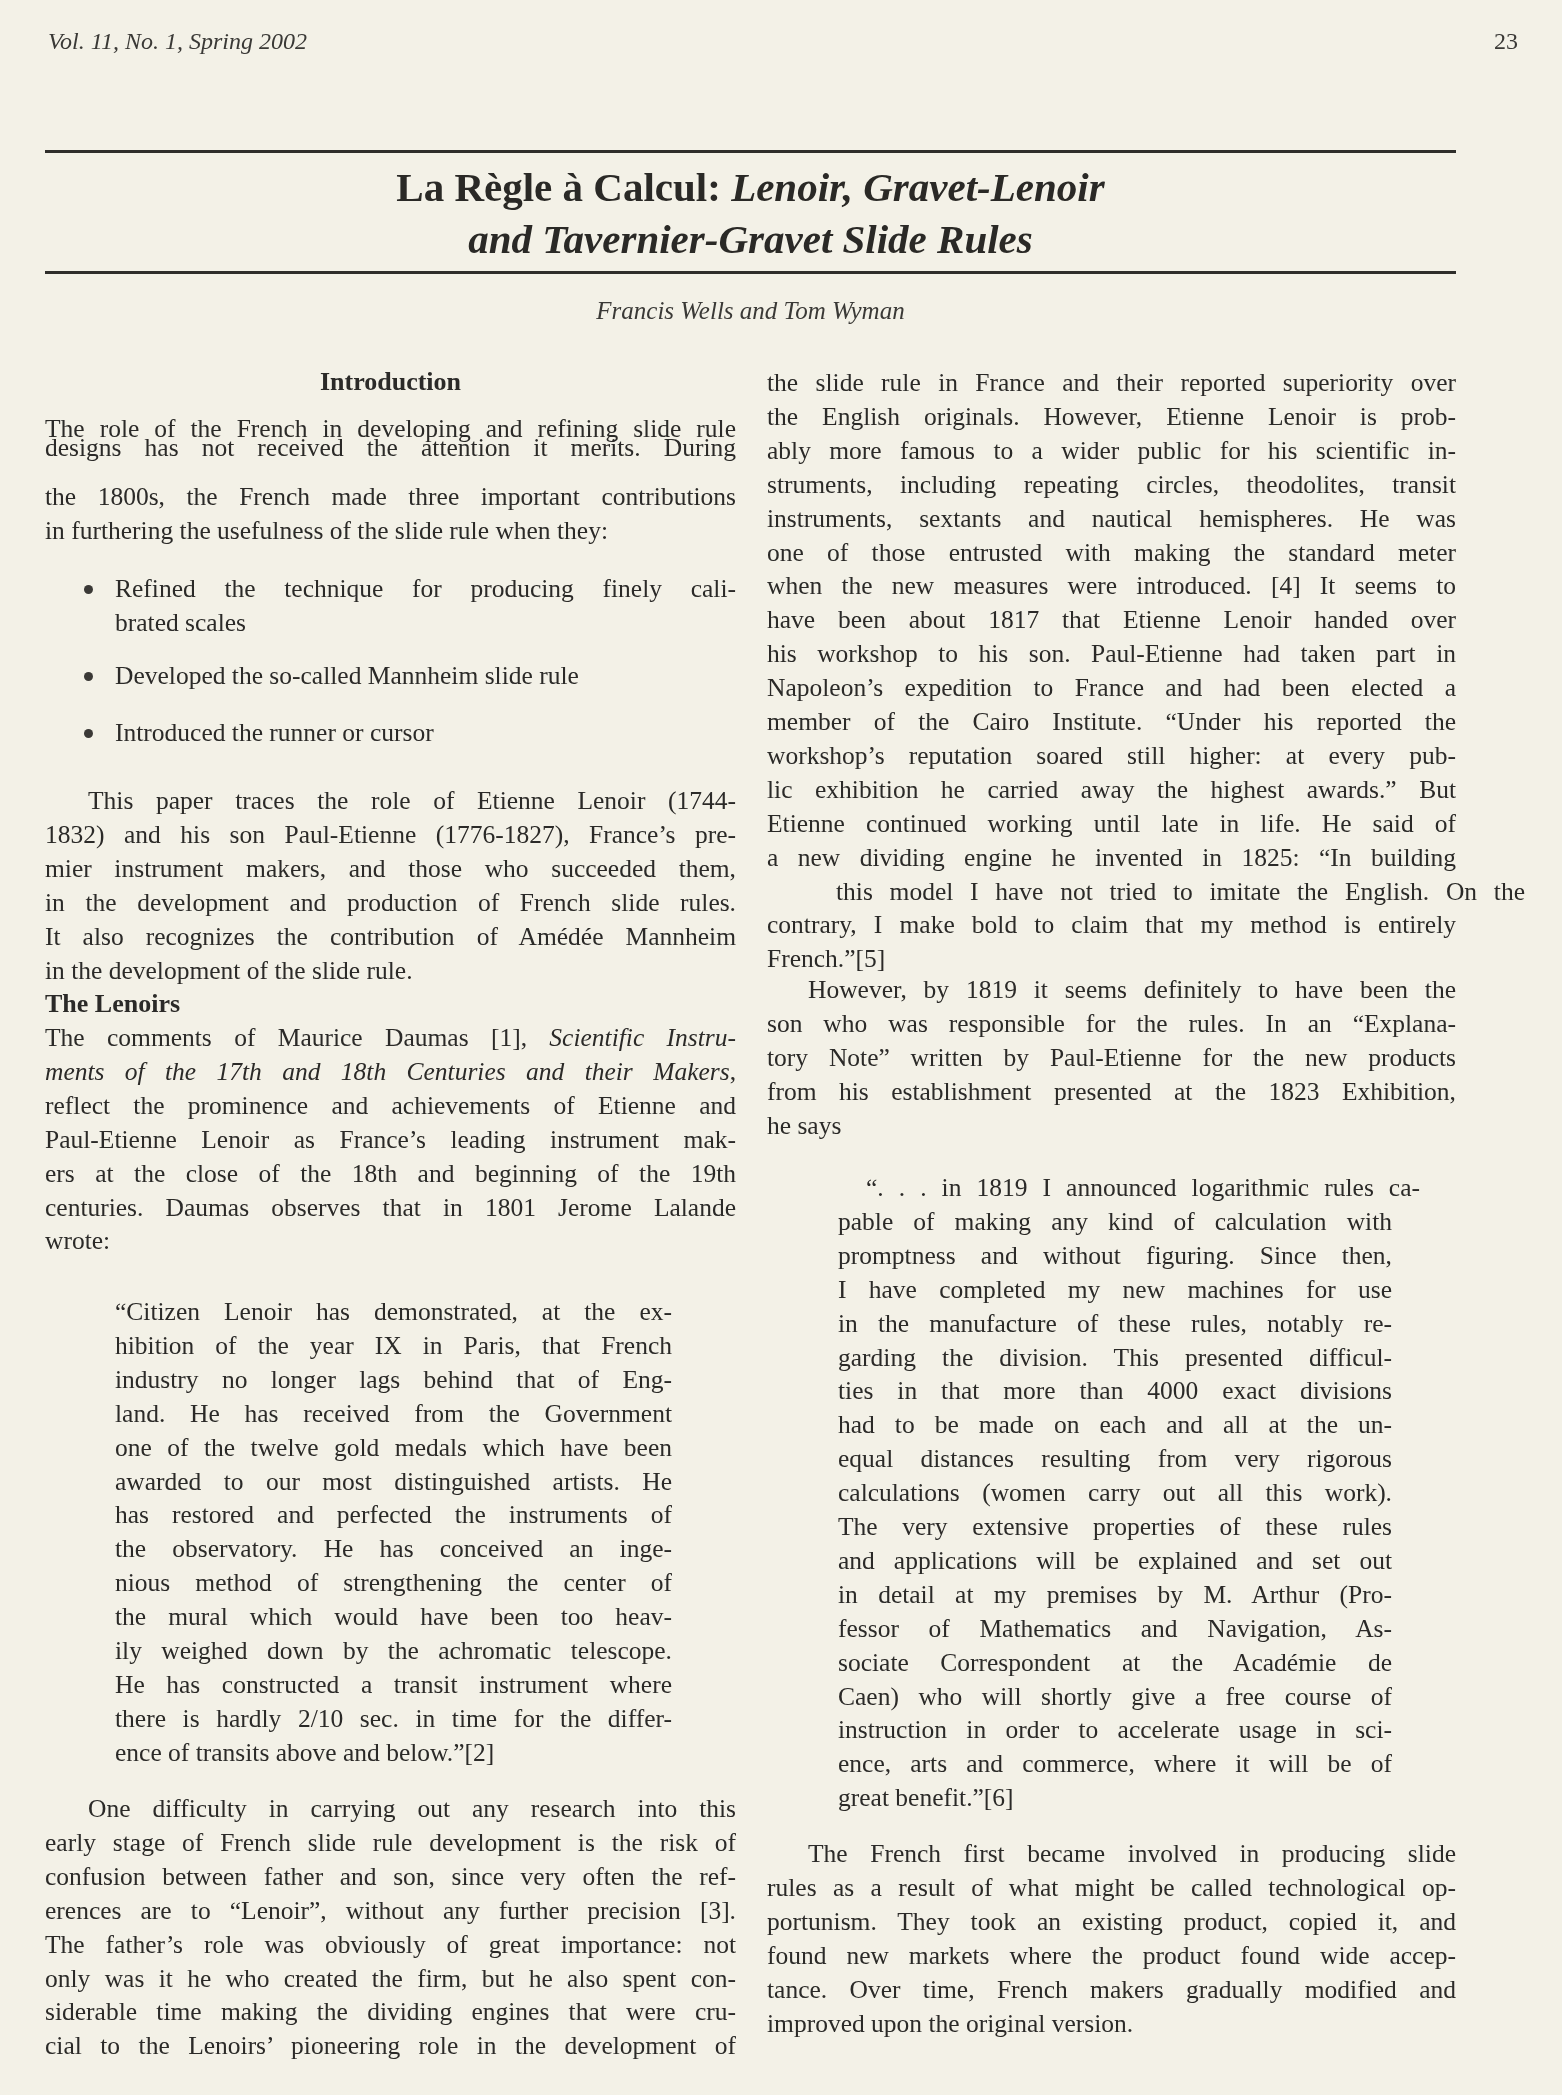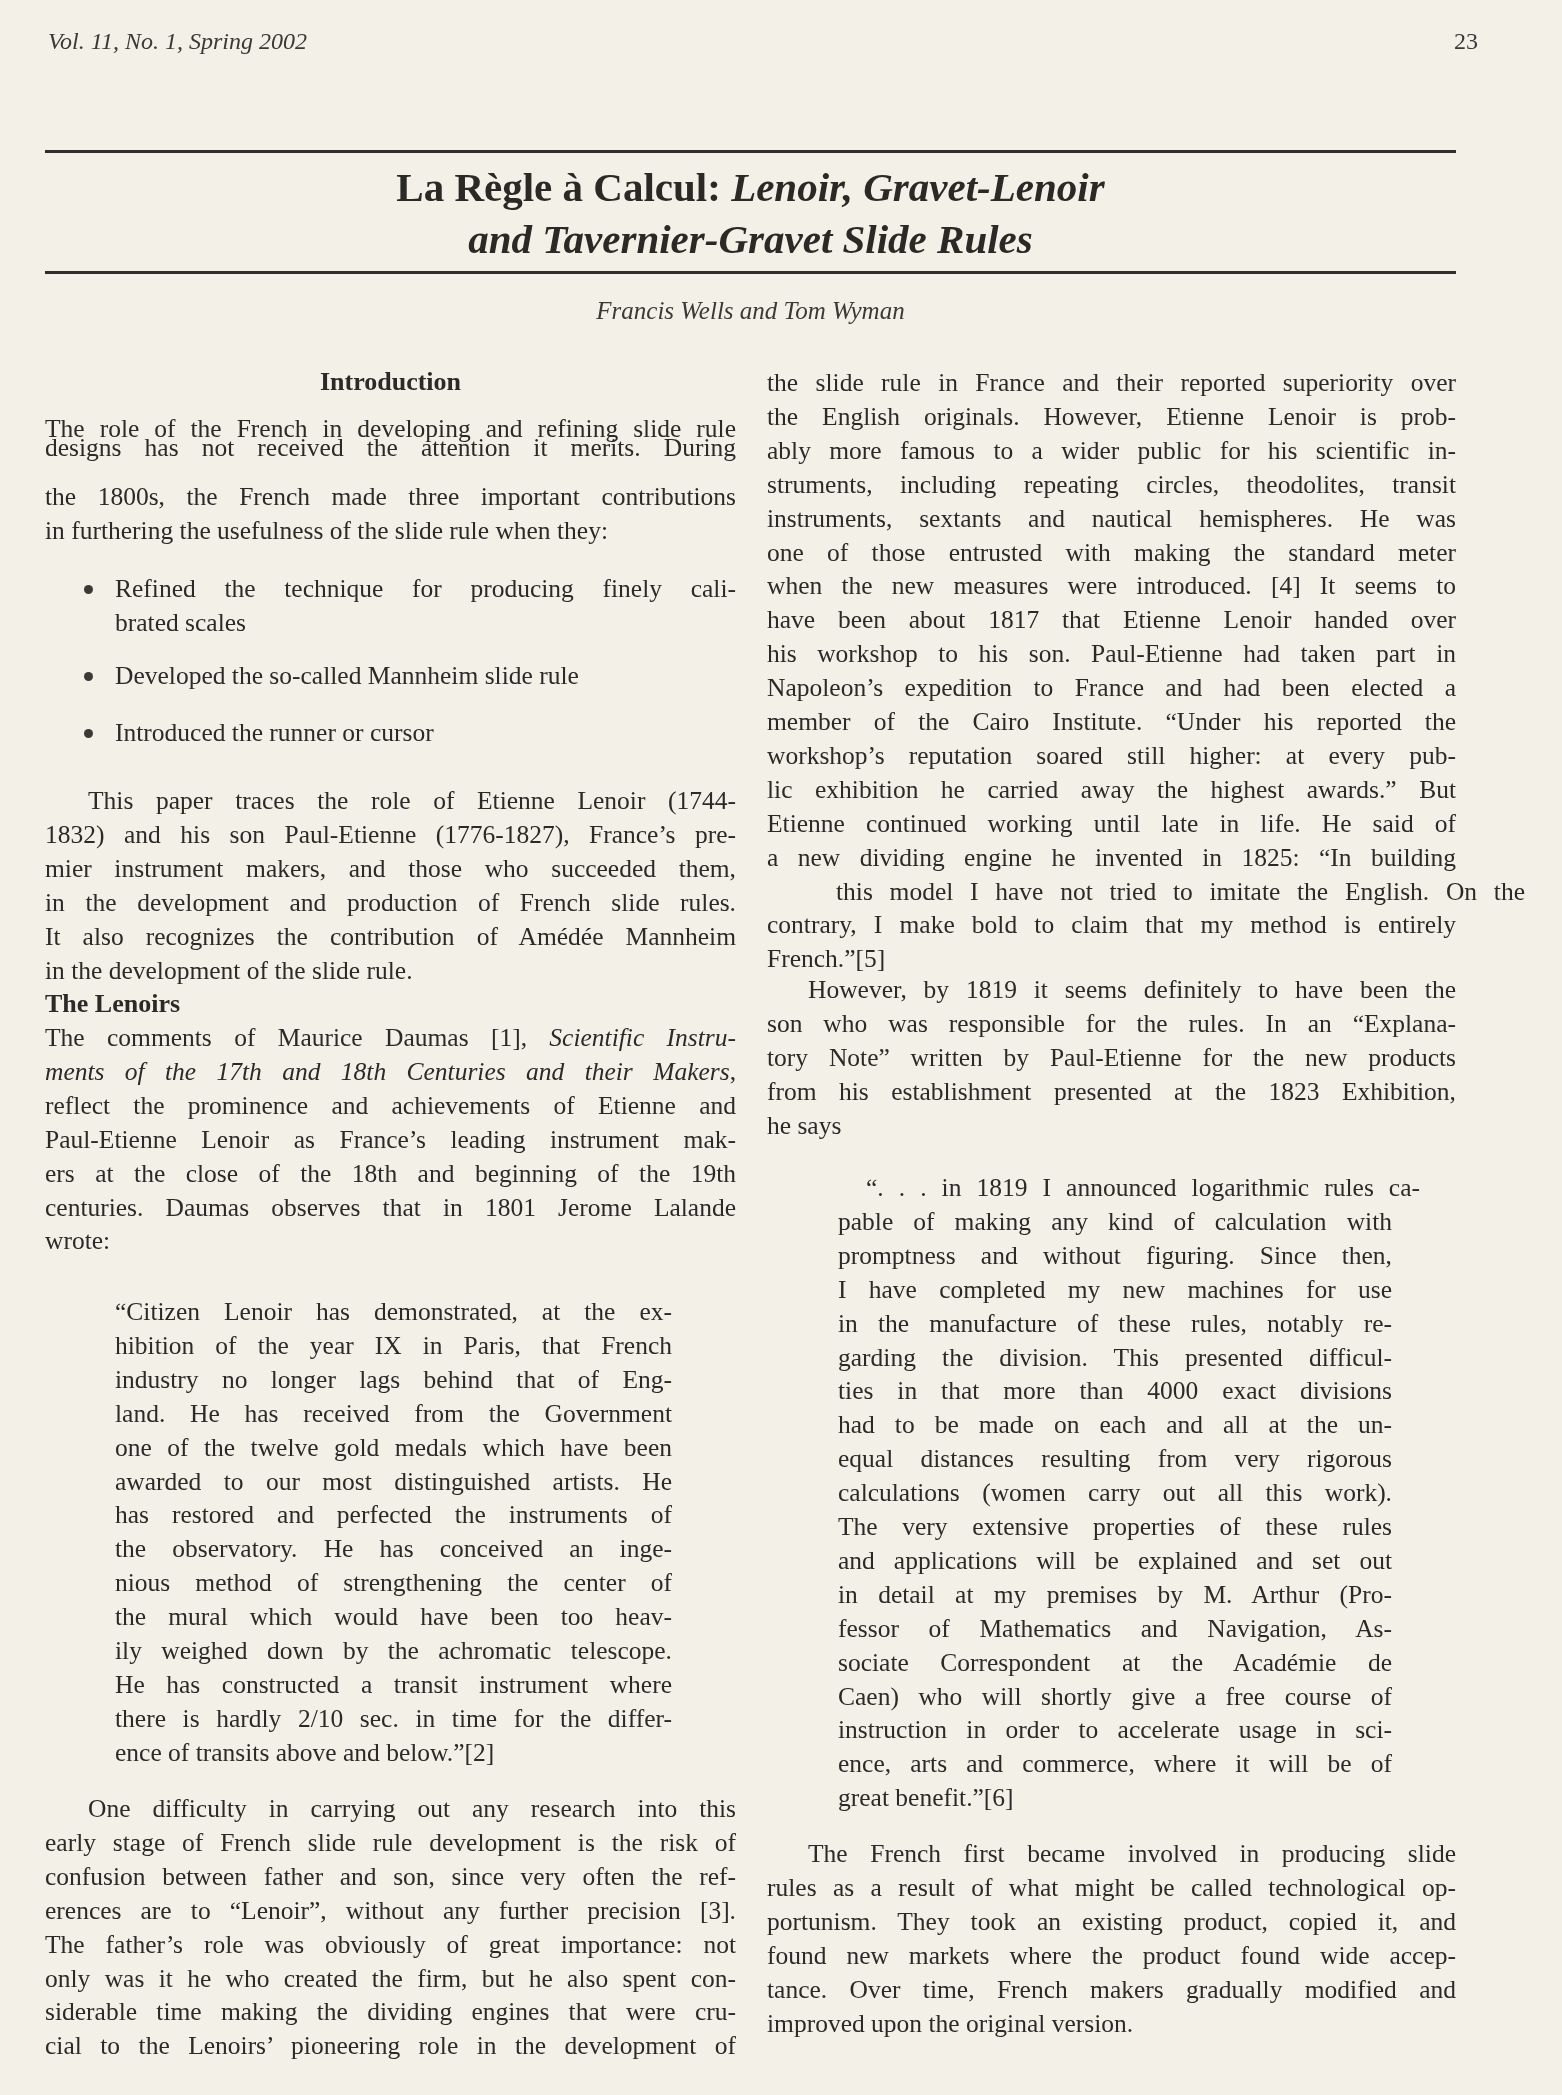--- a/index.html
+++ b/index.html
@@ -26,21 +26,21 @@
   .heading { position:absolute; font-family:"Liberation Serif", serif; font-weight:bold; font-size:26px; }
   .bullet { position:absolute; width:9px; height:9px; border-radius:50%; background:#3a3936; }
   .it { font-style:italic; }
 </style>
 </head>
 <body>
 
 <div class="page">
 
   <div class="abs running" style="left:48px; top:28px;">Vol. 11, No. 1, Spring 2002</div>
-  <div class="abs pageno" style="left:1454px; top:28px;">23</div>
+  <div class="abs pageno" style="left:1494px; top:28px;">23</div>
 
   <div class="rule" style="top:150px;"></div>
   <div class="title" style="top:163px;">
     <span>La Règle à Calcul: </span><span class="it">Lenoir, Gravet-Lenoir</span>
   </div>
   <div class="title" style="top:215px;">
     <span class="it">and Tavernier-Gravet Slide Rules</span>
   </div>
   <div class="rule" style="top:271px;"></div>
 

